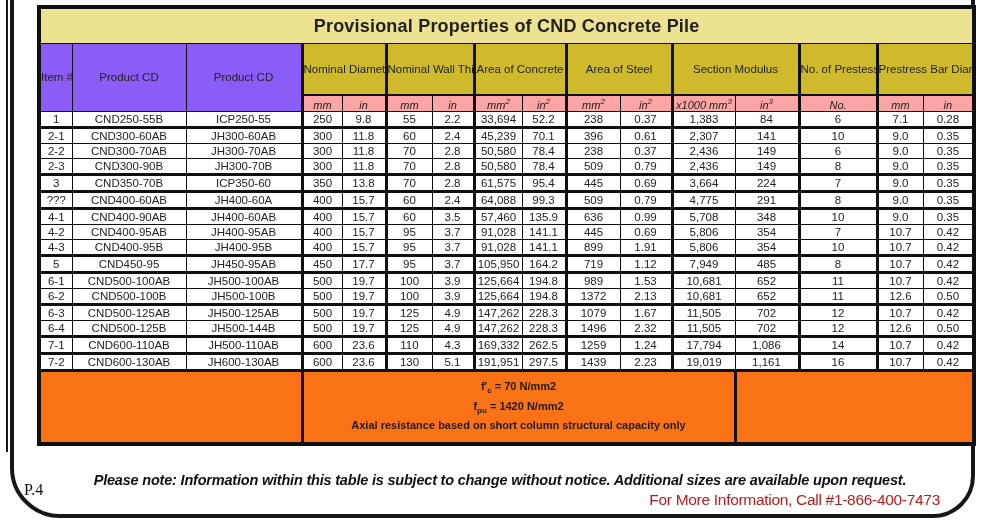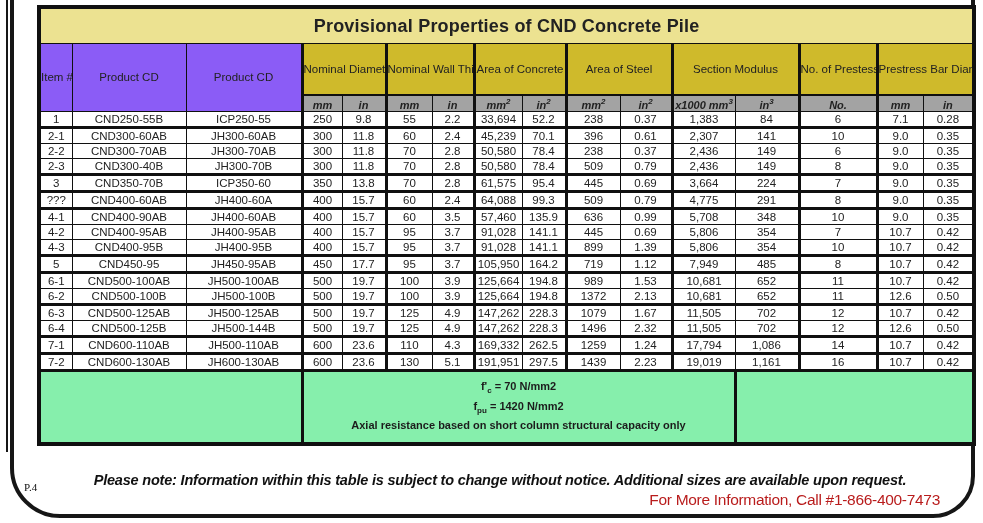--- a/index.html
+++ b/index.html
@@ -15,40 +15,40 @@
     table-layout:fixed;border:4px solid #101010;}
   table.pile th,table.pile td{border:1.5px solid #101010;padding:0;text-align:center;
     color:#222;overflow:hidden;white-space:nowrap;}
 
   .title-row th{background:#ECE291;height:34px;font-size:18px;font-weight:bold;
     color:#1c1c1c;letter-spacing:.2px;border-bottom:3px solid #101010;}
   .group-row th{height:50px;font-size:11.5px;font-weight:normal;line-height:1.45;
     white-space:normal;}
   .group-row th.gold{background:#CFBA2B;border-bottom:2.5px solid #101010;}
   .group-row th.white{background:#8b5cf6;}
-  .units-row th{background:#a3a3a3;height:15px;font-size:11px;font-style:italic;
-    font-weight:bold;border-bottom:3px solid #101010;}
+  .units-row th{background:#fca5a5;height:15px;font-size:11px;font-style:italic;
+    font-weight:normal;border-bottom:3px solid #101010;}
   .units-row sup{font-size:8px;font-style:italic;}
   .gsep{border-right:3px solid #101010 !important;}
 
   tbody td{height:14px;font-size:11.5px;line-height:14px;color:#262626;background:#fff;}
   tr.sec-end td{border-bottom:3px solid #101010;}
 
-  .notes-row td{height:64px;vertical-align:top;text-align:left;background:#86efac;}
+  .notes-row td{height:64px;vertical-align:top;text-align:left;background:#f97316;}
   .notes-row td.nb-mid{border-left:3px solid #101010;border-right:3px solid #101010;
     padding:6px 4px 0 4px;}
   .note-line{font-size:11px;font-weight:bold;color:#1c1c1c;line-height:1.55;}
   .note-line sub{font-size:8px;}
 
   .footer-note{position:absolute;left:60px;right:2px;top:472px;text-align:center;
     font-size:14.5px;font-weight:bold;font-style:italic;color:#111;letter-spacing:-0.2px;}
   .footer-phone{position:absolute;left:60px;right:2px;top:491px;text-align:right;
     font-size:15.5px;color:#b91c1c;letter-spacing:-0.3px;}
   .page-label{position:absolute;left:24px;top:481px;font-family:"Liberation Serif",serif;
-    font-size:11px;color:#111;}
+    font-size:16px;color:#111;}
 </style>
 </head>
 <body>
 
 <div class="stage">
   <div class="page-edge-line"></div>
   <div class="page-border"></div>
 
   <table class="pile">
     <colgroup>
@@ -151,21 +151,21 @@
           <td>238</td>
           <td class="gsep">0.37</td>
           <td>2,436</td>
           <td class="gsep">149</td>
           <td class="gsep">6</td>
           <td>9.0</td>
           <td>0.35</td>
         </tr>
         <tr class="sec-end">
           <td>2-3</td>
-          <td>CND300-40B</td>
+          <td>CND300-90B</td>
           <td class="gsep">JH300-70B</td>
           <td>300</td>
           <td class="gsep">11.8</td>
           <td>70</td>
           <td class="gsep">2.8</td>
           <td>50,580</td>
           <td class="gsep">78.4</td>
           <td>509</td>
           <td class="gsep">0.79</td>
           <td>2,436</td>
@@ -250,21 +250,21 @@
           <td>4-3</td>
           <td>CND400-95B</td>
           <td class="gsep">JH400-95B</td>
           <td>400</td>
           <td class="gsep">15.7</td>
           <td>95</td>
           <td class="gsep">3.7</td>
           <td>91,028</td>
           <td class="gsep">141.1</td>
           <td>899</td>
-          <td class="gsep">1.39</td>
+          <td class="gsep">1.91</td>
           <td>5,806</td>
           <td class="gsep">354</td>
           <td class="gsep">10</td>
           <td>10.7</td>
           <td>0.42</td>
         </tr>
         <tr class="sec-end">
           <td>5</td>
           <td>CND450-95</td>
           <td class="gsep">JH450-95AB</td>

